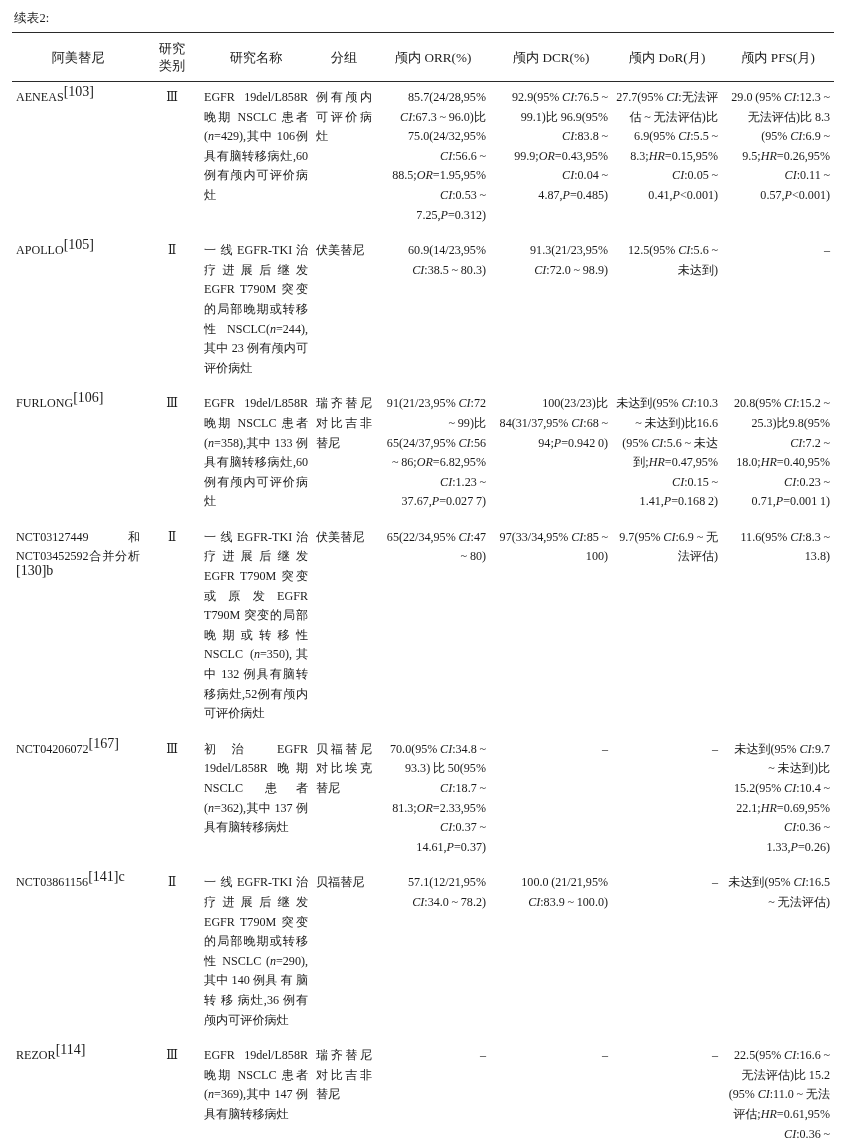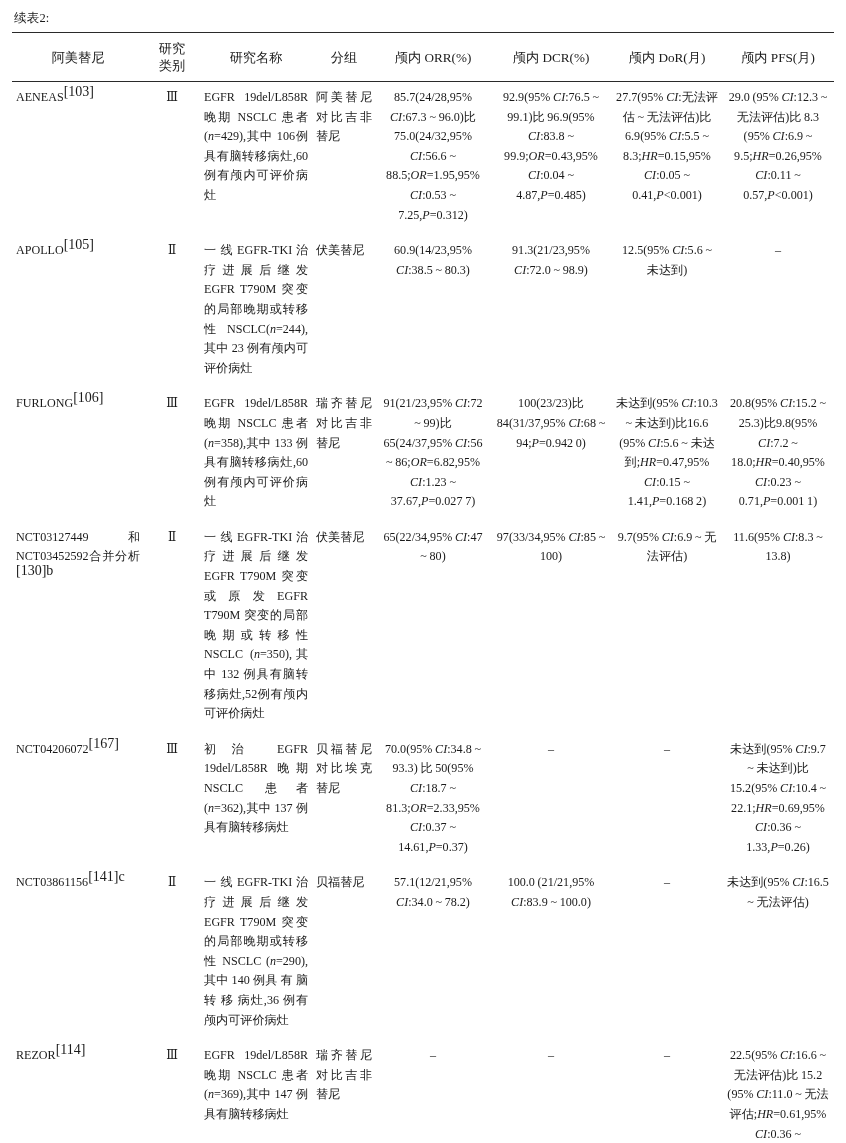--- a/index.html
+++ b/index.html
@@ -71,21 +71,21 @@
   .cell-type { text-align: center; }
   .cell-pop {
     text-align: justify;
     text-align-last: left;
   }
   .cell-arm {
     text-align: justify;
     text-align-last: left;
   }
   .cell-val {
-    text-align: center;
+    text-align: right;
     word-spacing: -0.3px;
   }
   sup {
     font-size: 14px;
     vertical-align: super;
     line-height: 0;
   }
   .it { font-style: italic; }
 </style>
 </head>
@@ -119,21 +119,21 @@
         <th>颅内 DCR(%)</th>
         <th>颅内 DoR(月)</th>
         <th>颅内 PFS(月)</th>
       </tr>
     </thead>
     <tbody>
         <tr>
           <td class="cell-name">AENEAS<sup>[103]</sup></td>
           <td class="cell-type">Ⅲ</td>
           <td class="cell-pop">EGFR 19del/L858R 晚期 NSCLC 患者(<span class="it">n</span>=429),其中 106例具有脑转移病灶,60例有颅内可评价病灶</td>
-          <td class="cell-arm">阿美替尼对比吉非替尼</td>
+          <td class="cell-arm">例有颅内可评价病灶</td>
           <td class="cell-val">85.7(24/28,95% <span class="it">CI</span>:67.3 ~ 96.0)比 75.0(24/32,95% <span class="it">CI</span>:56.6 ~ 88.5;<span class="it">OR</span>=1.95,95% <span class="it">CI</span>:0.53 ~ 7.25,<span class="it">P</span>=0.312)</td>
           <td class="cell-val">92.9(95% <span class="it">CI</span>:76.5 ~ 99.1)比 96.9(95% <span class="it">CI</span>:83.8 ~ 99.9;<span class="it">OR</span>=0.43,95% <span class="it">CI</span>:0.04 ~ 4.87,<span class="it">P</span>=0.485)</td>
           <td class="cell-val">27.7(95% <span class="it">CI</span>:无法评估 ~ 无法评估)比6.9(95% <span class="it">CI</span>:5.5 ~ 8.3;<span class="it">HR</span>=0.15,95% <span class="it">CI</span>:0.05 ~ 0.41,<span class="it">P</span>&lt;0.001)</td>
           <td class="cell-val">29.0 (95% <span class="it">CI</span>:12.3 ~ 无法评估)比 8.3 (95% <span class="it">CI</span>:6.9 ~ 9.5;<span class="it">HR</span>=0.26,95% <span class="it">CI</span>:0.11 ~ 0.57,<span class="it">P</span>&lt;0.001)</td>
         </tr>
         <tr>
           <td class="cell-name">APOLLO<sup>[105]</sup></td>
           <td class="cell-type">Ⅱ</td>
           <td class="cell-pop">一 线 EGFR-TKI 治疗进展后继发 EGFR T790M 突变的局部晚期或转移性 NSCLC(<span class="it">n</span>=244),其中 23 例有颅内可评价病灶</td>
           <td class="cell-arm">伏美替尼</td>

